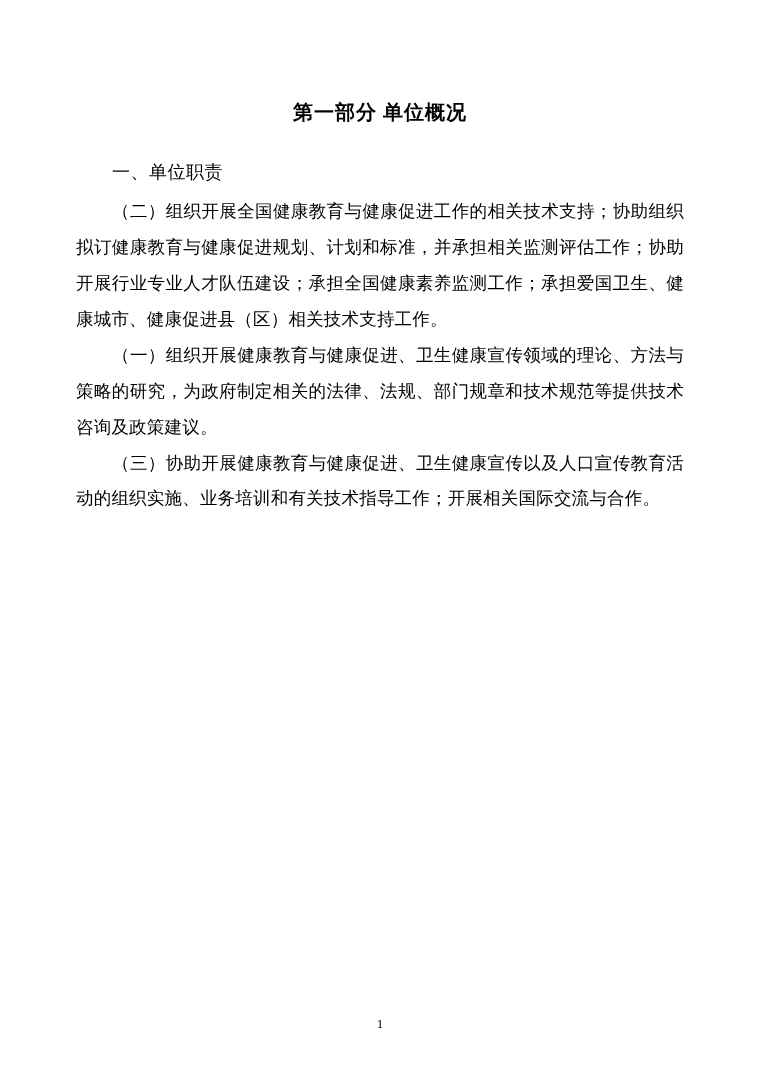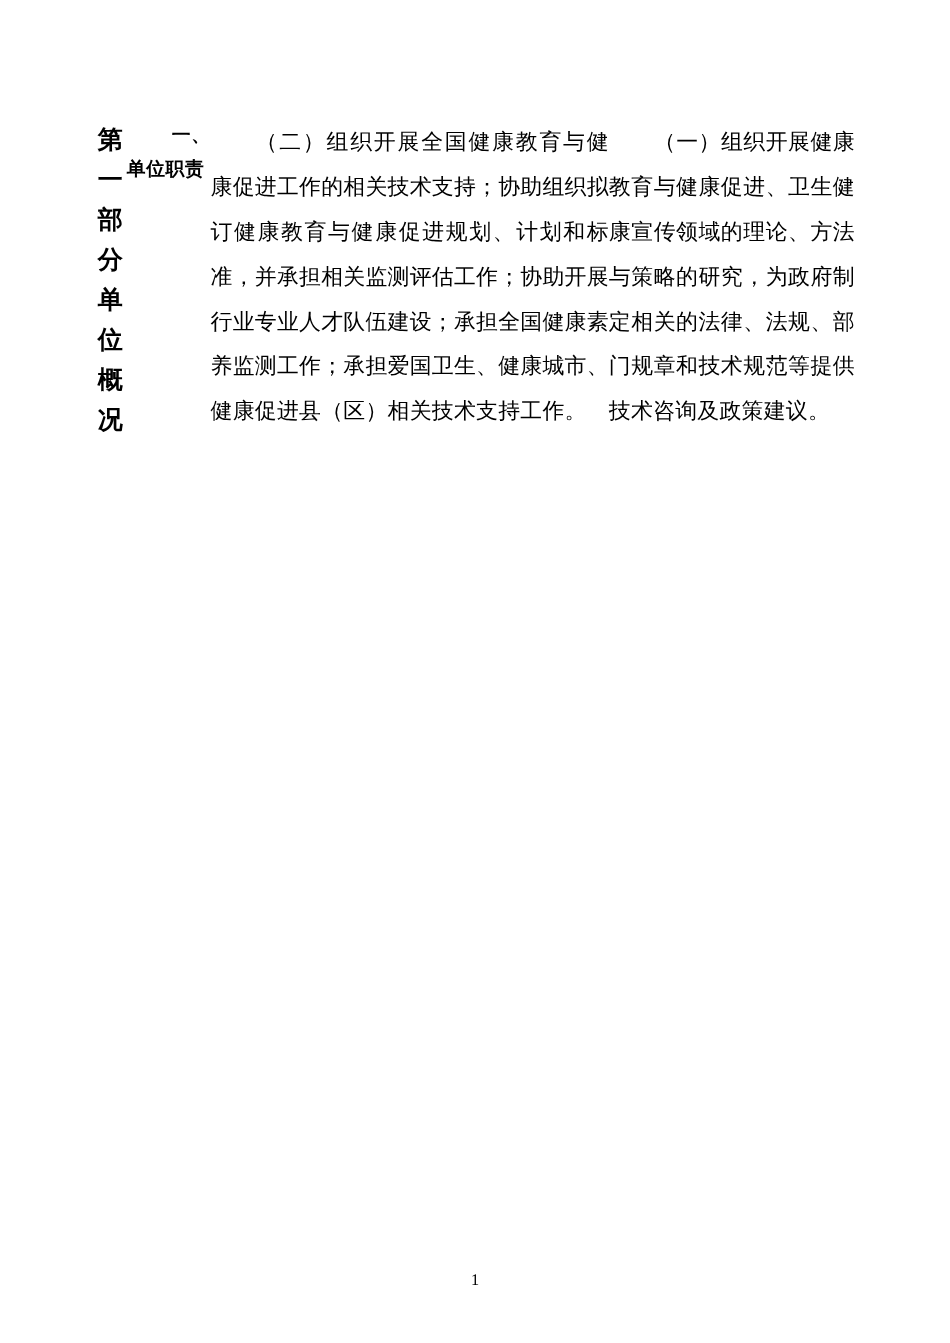--- a/index.html
+++ b/index.html
@@ -15,33 +15,34 @@
     position: relative;
     overflow: hidden;
   }
   .page {
     width: 760px;
     height: 1074px;
     box-sizing: border-box;
     padding: 96px 76px 40px 76px;
     position: relative;
     display: flex;
+    flex-direction: column;
   }
   .doc-title {
     text-align: center;
     font-size: 20px;
     font-weight: bold;
     letter-spacing: 1px;
     margin: 0 0 18px 0;
     line-height: 1.6;
   }
   .section-heading {
-    font-size: 15px;
-    font-weight: bold;
-    margin: 0 0 6px 0;
+    font-size: 18px;
+    font-weight: normal;
+    margin: 10px 0 6px 0;
     text-indent: 36px;
     line-height: 1.8;
     letter-spacing: 0.5px;
   }
   .para {
     font-size: 17.5px;
     line-height: 2.05;
     margin: 0;
     text-indent: 36px;
     text-align: justify;
@@ -63,15 +64,16 @@
 <body>
 
 <div class="page">
 
   <h1 class="doc-title">第一部分  单位概况</h1>
 
   <h2 class="section-heading">一、单位职责</h2>
 
   <p class="para">（二）组织开展全国健康教育与健康促进工作的相关技术支持；协助组织拟订健康教育与健康促进规划、计划和标准，并承担相关监测评估工作；协助开展行业专业人才队伍建设；承担全国健康素养监测工作；承担爱国卫生、健康城市、健康促进县（区）相关技术支持工作。</p>
   <p class="para">（一）组织开展健康教育与健康促进、卫生健康宣传领域的理论、方法与策略的研究，为政府制定相关的法律、法规、部门规章和技术规范等提供技术咨询及政策建议。</p>
+  <p class="para">（三）协助开展健康教育与健康促进、卫生健康宣传以及人口宣传教育活动的组织实施、业务培训和有关技术指导工作；开展相关国际交流与合作。</p>
 
   <div class="page-number">1</div>
 </div>
 
 </body></html>

